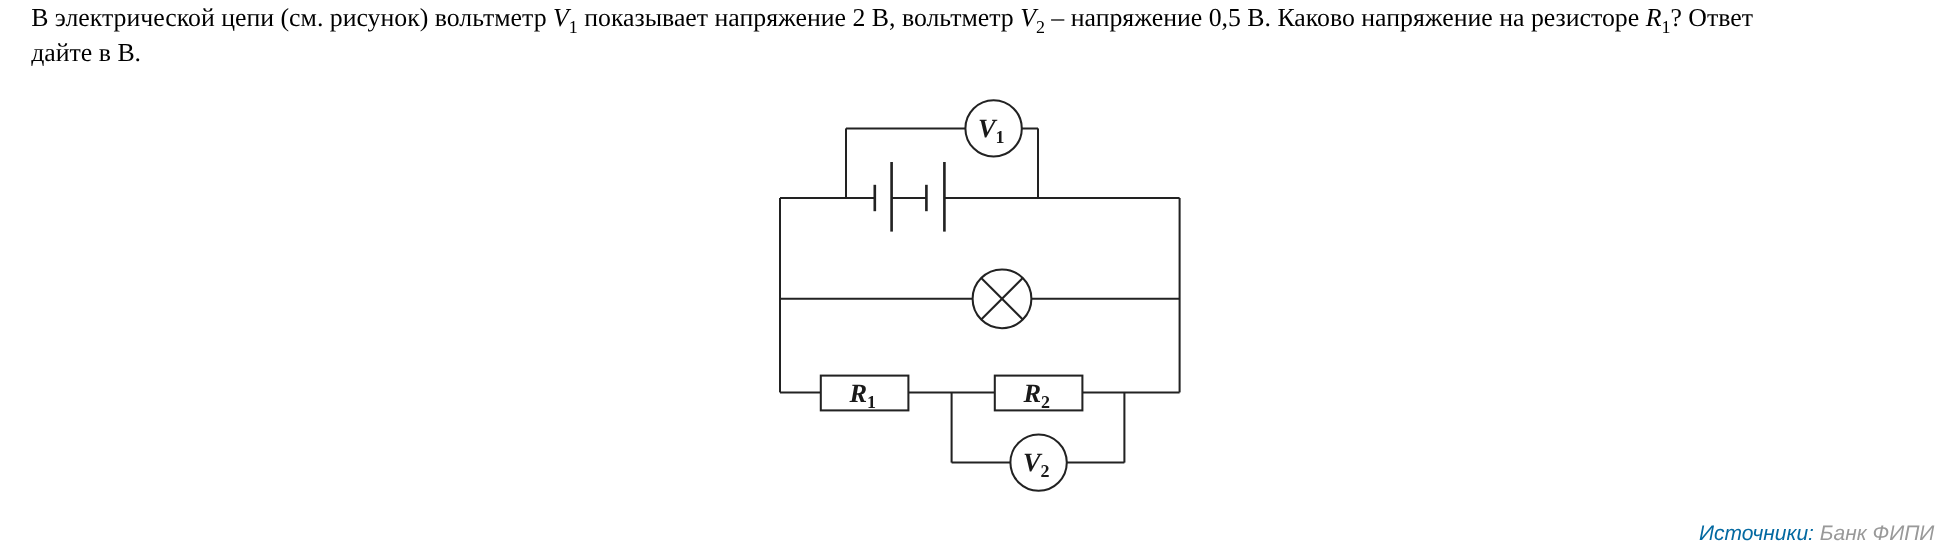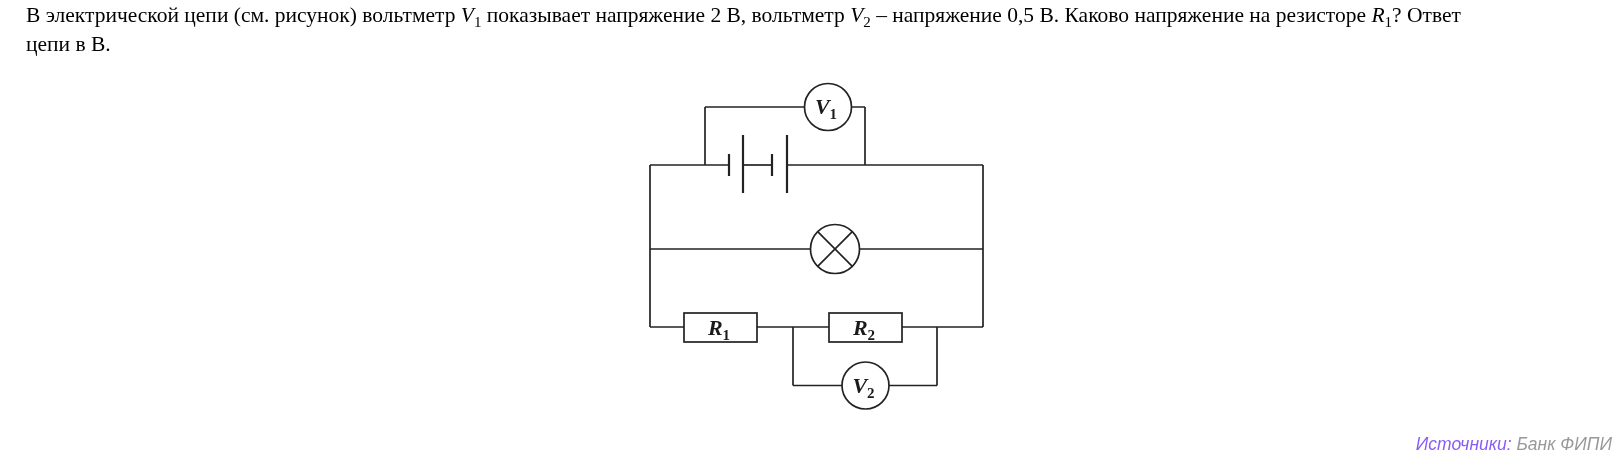--- a/index.html
+++ b/index.html
@@ -66,29 +66,29 @@
   .svg-label .sub { font-size: 15px; font-style: normal; }
   .source-line {
     position: absolute;
     right: 4px;
     top: 434px;
     font-family: "Liberation Sans", sans-serif;
     font-style: italic;
     font-size: 17.5px;
     white-space: nowrap;
   }
-  .source-line .src-label { color: #8b5cf6; font-style: italic; }
+  .source-line .src-label { color: #0369a1; font-style: italic; }
   .source-line .src-value { color: #999999; font-style: italic; }
 </style>
 </head>
 <body>
 
 <div class="problem">
   <span>В электрической цепи (см. рисунок) вольтметр </span><span class="math"><span class="math-base">V</span><sub>1</sub></span><span> показывает напряжение 2 В, вольтметр </span><span class="math"><span class="math-base">V</span><sub>2</sub></span><span> – напряжение 0,5 В. Каково напряжение на резисторе </span><span class="math"><span class="math-base">R</span><sub>1</sub></span><span>? Ответ</span><br>
-  <span>цепи в В.</span>
+  <span>дайте в В.</span>
 </div>
 
 <div class="diagram">
   <svg width="1616" height="463" viewBox="0 0 1616 463" xmlns="http://www.w3.org/2000/svg">
 
     <g>
       <line class="wire" x1="638" y1="165" x2="638" y2="327"></line>
       <line class="wire" x1="971" y1="165" x2="971" y2="327"></line>
 
       <line class="wire" x1="638" y1="165" x2="717" y2="165"></line>

